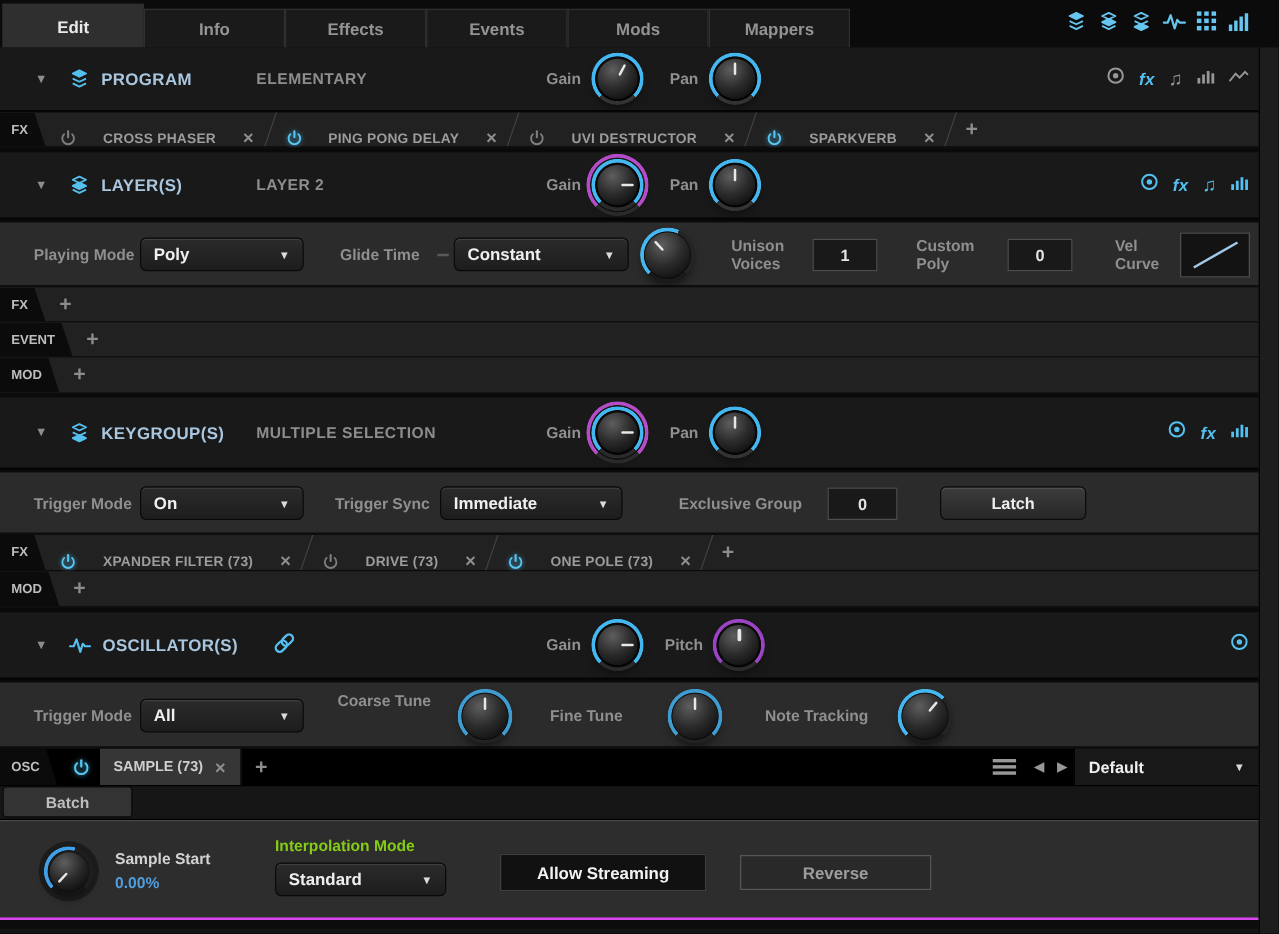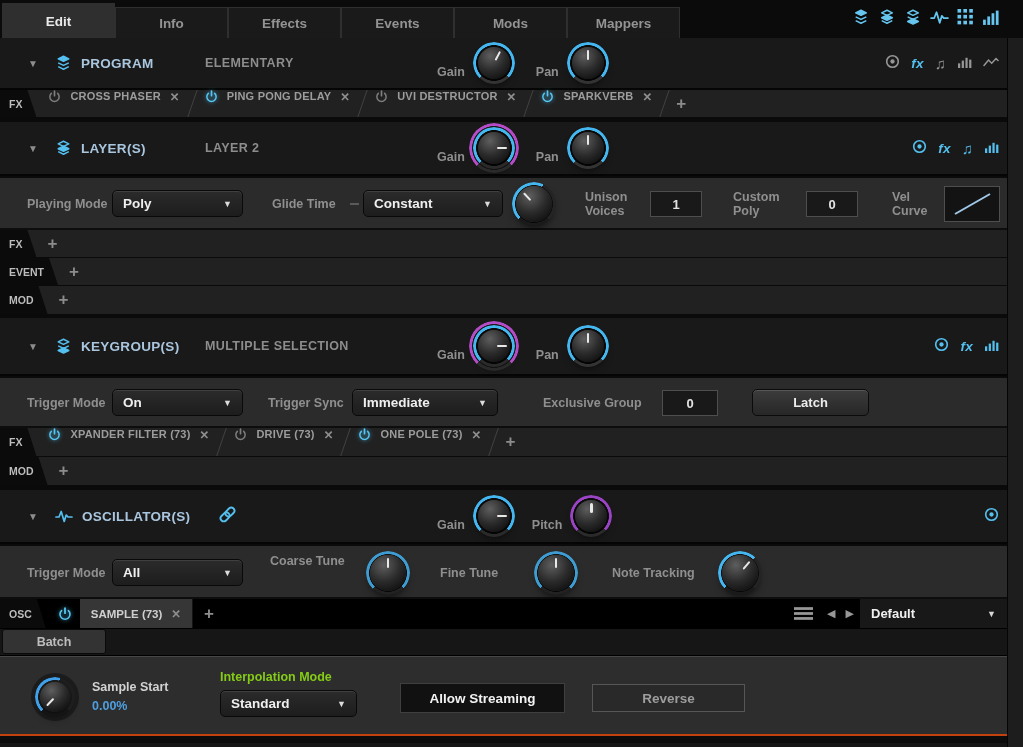--- a/index.html
+++ b/index.html
@@ -13,21 +13,21 @@
 .tab{width:113px;height:31px;display:flex;align-items:center;justify-content:center;background:#1a1a1a;border:1px solid #2f2f2f;border-bottom:none;color:#939393;font-weight:bold;font-size:13.5px;cursor:default}
 .tab.active{background:#2f2f2f;color:#eaeaea;height:35px}
 .tabicons{position:absolute;right:24px;top:0;height:34px;display:flex;align-items:center;gap:8px;color:#66c6ef}
 .tabicons .ticon{display:flex;align-items:center}
 
 .hdr{position:relative;background:#191919;border-bottom:2px solid #050505;display:flex;align-items:center}
 .caret{color:#8d8d8d;font-size:10px;margin-left:28px}
 .sec-icon{margin-left:17px;color:#54c0f0;display:flex}
 .title{margin-left:9px;color:#a9c6de;font-weight:bold;font-size:13.5px;letter-spacing:.3px}
 .name{position:absolute;left:205px;color:#8d8d8d;font-weight:bold;font-size:12.5px;letter-spacing:.4px}
-.knobcluster{position:absolute;left:437px;display:flex;align-items:flex-end}
+.knobcluster{position:absolute;left:437px;display:flex;align-items:center}
 .hdricons{position:absolute;right:8px;display:flex;align-items:center;gap:11px}
 .icyan{color:#54c0f0}.igray{color:#979797}
 .fxtxt{font-style:italic;font-weight:bold;font-size:13.5px;letter-spacing:.3px}
 .noteg{font-size:15px;line-height:1}
 
 .knob{position:relative;border-radius:50%;background:radial-gradient(circle at 38% 28%,#5e5e5e,#2b2b2b 48%,#0d0d0d 88%);box-shadow:0 0 0 3px rgba(0,0,0,.55),0 5px 9px rgba(0,0,0,.75)}
 .k32{width:32px;height:32px}.k36{width:36px;height:36px}.k30{width:30px;height:30px}
 .ring{position:absolute;border-radius:50%;-webkit-mask:radial-gradient(farthest-side,transparent calc(100% - 3.4px),#000 calc(100% - 2.8px));mask:radial-gradient(farthest-side,transparent calc(100% - 3.4px),#000 calc(100% - 2.8px))}
 .ind{position:absolute;inset:0}
 .ind::before{content:"";position:absolute;left:calc(50% - 1.2px);top:3px;width:2.4px;height:10px;background:#e8e8e8;border-radius:2px}
@@ -37,36 +37,36 @@
 .plabel2{line-height:14px}
 .dd{position:absolute;height:27px;background:linear-gradient(#2b2b2b,#1d1d1d);border:1px solid #090909;box-shadow:inset 0 1px 0 #404040;border-radius:5px;display:flex;align-items:center;padding:0 10px;color:#efefef;font-weight:bold;font-size:13.5px}
 .dd .arr{margin-left:auto;font-size:9px;color:#dcdcdc}
 .numbox{position:absolute;width:52px;height:26px;background:#191919;border:1px solid #4e4e4e;display:flex;align-items:center;justify-content:center;color:#e4e4e4;font-size:13px;font-weight:bold}
 .btn{position:absolute;height:27px;border-radius:5px;background:linear-gradient(#3c3c3c,#272727);border:1px solid #0b0b0b;box-shadow:inset 0 1px 0 #575757;color:#ececec;font-weight:bold;font-size:13px;display:flex;align-items:center;justify-content:center}
 .dash{position:absolute;width:9px;height:2px;background:#5a5a5a}
 .curvebox{position:absolute;width:56px;height:36px;background:#131313;border:1px solid #4e4e4e;display:flex;align-items:center;justify-content:center}
 
 .chain{background:#212121;border-bottom:1px solid #0a0a0a;display:flex;align-items:stretch}
 .rlabel{flex:0 0 auto;background:#0b0b0b;color:#bdbdbd;font-size:10.5px;font-weight:bold;display:flex;align-items:center;padding:0 14px 0 9px;clip-path:polygon(0 0,calc(100% - 9px) 0,100% 100%,0 100%)}
-.ctab{display:flex;align-items:flex-start;gap:9px;padding:0 12px;color:#9c9c9c;font-weight:bold;font-size:11px;letter-spacing:.2px}
+.ctab{display:flex;align-items:flex-end;gap:21px;padding:0 12px;color:#9c9c9c;font-weight:bold;font-size:11px;letter-spacing:.2px}
 .cdiv{width:1px;background:#424242;transform:skewX(-19deg)}
 .pwr{display:flex;align-items:center}
 .pwr.on{color:#57c6f2;filter:drop-shadow(0 0 2px rgba(70,190,240,.8))}
 .pwr.off{color:#7e7e7e}
 .close{color:#8f8f8f;font-size:11.5px;font-weight:bold}
 .plus{color:#8c8c8c;font-size:17px;font-weight:bold;display:flex;align-items:center;padding:0 11px}
 
 .oscrow{background:#000000;border-bottom:1px solid #000;display:flex;align-items:stretch}
 .osctab{background:#363636;display:flex;align-items:center;gap:9px;padding:0 11px;color:#cfcfcf;font-weight:bold;font-size:11.5px;border-right:1px solid #141414}
 .oscright{margin-left:auto;display:flex;align-items:center}
 .navarr{font-size:11px;margin:0 5px}
 .presetdd{width:148px;height:100%;background:#181818;border-left:1px solid #000;display:flex;align-items:center;padding:0 11px;color:#efefef;font-weight:bold;font-size:13px}
 .batchrow{background:#161616;border-bottom:1px solid #000}
 .batchtab{position:absolute;left:2px;top:0;width:104px;height:25px;background:#333;border:1px solid #0a0a0a;border-radius:3px;display:flex;align-items:center;justify-content:center;color:#bdbdbd;font-weight:bold;font-size:12.5px}
-.samplepanel{background:#2d2d2d;border-top:1px solid #474747;border-bottom:2px solid #c2410c}
+.samplepanel{background:#2d2d2d;border-top:1px solid #474747;border-bottom:2px solid #d946ef}
 .bigbtn{position:absolute;border-radius:0;display:flex;align-items:center;justify-content:center;font-weight:bold;font-size:13.5px}
 </style>
 </head>
 <body>
 
 <div id="app">
 
   <div class="tabbar">
     <div class="tab active">Edit</div>
     <div class="tab">Info</div>

